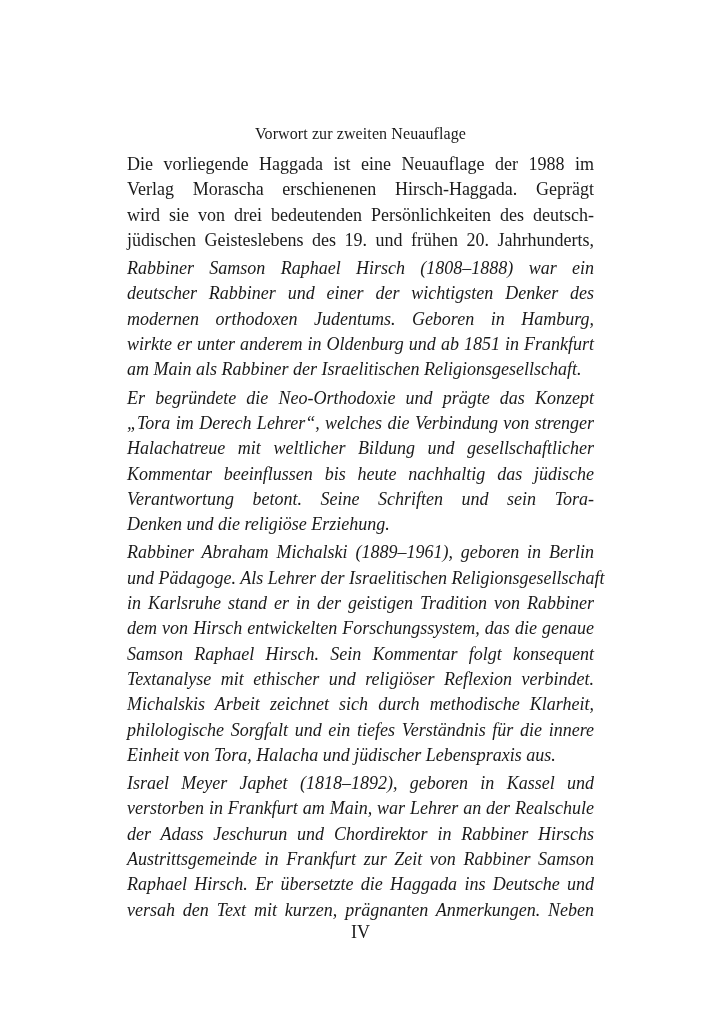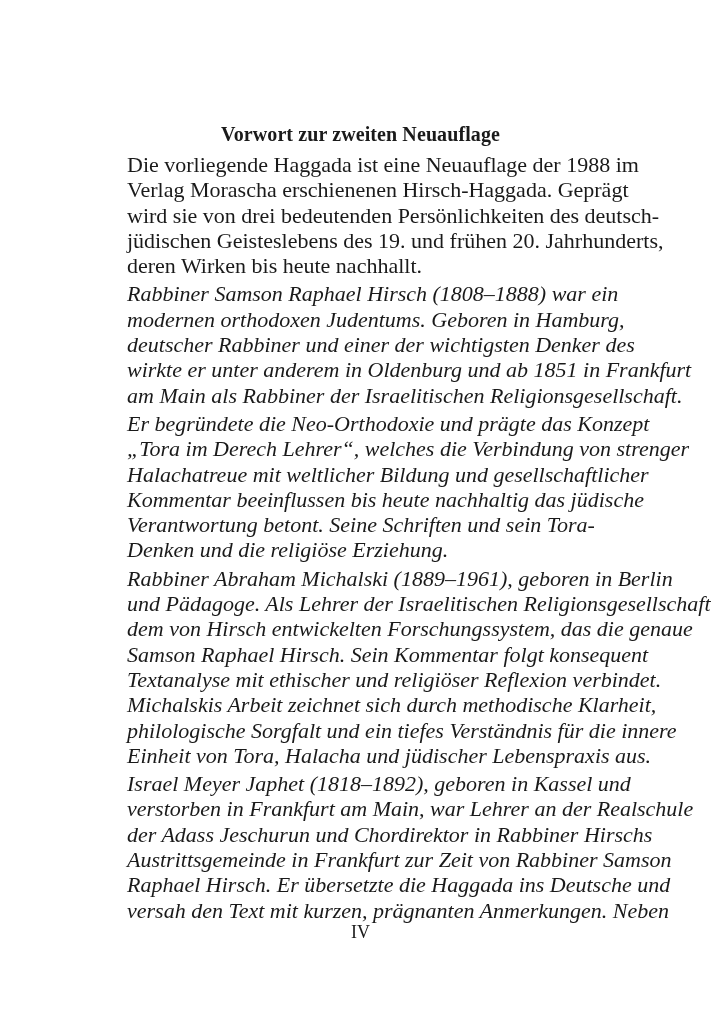--- a/index.html
+++ b/index.html
@@ -15,39 +15,39 @@
       font-family: "Liberation Serif", "DejaVu Serif", serif;
       color: #1a1a1a;
     }
     .page {
       position: absolute;
       left: 127px;
       top: 118px;
       width: 467px;
     }
     .title {
-      font-weight: bold;
-      font-size: 20px;
+      font-weight: normal;
+      font-size: 16px;
       text-align: center;
       height: 32px;
       line-height: 32px;
       margin: 0 0 2px 0;
       letter-spacing: 0.1px;
     }
     .para {
       margin: 0;
       padding: 0;
     }
     .para + .para {
       margin-top: 3px;
       font-style: italic;
     }
     .line {
       display: block;
-      font-size: 22px;
+      font-size: 18px;
       height: 25.3px;
       line-height: 25.3px;
       white-space: nowrap;
       text-align: justify;
       text-align-last: justify;
       width: 467px;
     }
     .line.last {
       text-align-last: left;
     }
@@ -65,43 +65,43 @@
 <body>
 
 <div class="page">
   <h1 class="title">Vorwort zur zweiten Neuauflage</h1>
 
   <p class="para">
     <span class="line">Die vorliegende Haggada ist eine Neuauflage der 1988 im</span>
     <span class="line">Verlag Morascha erschienenen Hirsch-Haggada. Geprägt</span>
     <span class="line">wird sie von drei bedeutenden Persönlichkeiten des deutsch-</span>
     <span class="line">jüdischen Geisteslebens des 19. und frühen 20. Jahrhunderts,</span>
-    <span class="line last">deren Wirken bis heute nachhallt.</span>
   </p>
 
   <p class="para">
     <span class="line">Rabbiner Samson Raphael Hirsch (1808–1888) war ein</span>
+    <span class="line">deutscher Rabbiner und einer der wichtigsten Denker des</span>
     <span class="line">modernen orthodoxen Judentums. Geboren in Hamburg,</span>
-    <span class="line">deutscher Rabbiner und einer der wichtigsten Denker des</span>
     <span class="line">wirkte er unter anderem in Oldenburg und ab 1851 in Frankfurt</span>
     <span class="line last">am Main als Rabbiner der Israelitischen Religionsgesellschaft.</span>
   </p>
 
   <p class="para">
     <span class="line">Er begründete die Neo-Orthodoxie und prägte das Konzept</span>
     <span class="line">„Tora im Derech Lehrer“, welches die Verbindung von strenger</span>
     <span class="line">Halachatreue mit weltlicher Bildung und gesellschaftlicher</span>
     <span class="line">Kommentar beeinflussen bis heute nachhaltig das jüdische</span>
     <span class="line">Verantwortung betont. Seine Schriften und sein Tora-</span>
     <span class="line last">Denken und die religiöse Erziehung.</span>
   </p>
 
   <p class="para">
     <span class="line">Rabbiner Abraham Michalski (1889–1961), geboren in Berlin</span>
     <span class="line">und Pädagoge. Als Lehrer der Israelitischen Religionsgesellschaft</span>
+    <span class="line">in Karlsruhe stand er in der geistigen Tradition von Rabbiner</span>
     <span class="line">dem von Hirsch entwickelten Forschungssystem, das die genaue</span>
     <span class="line">Samson Raphael Hirsch. Sein Kommentar folgt konsequent</span>
     <span class="line">Textanalyse mit ethischer und religiöser Reflexion verbindet.</span>
     <span class="line">Michalskis Arbeit zeichnet sich durch methodische Klarheit,</span>
     <span class="line">philologische Sorgfalt und ein tiefes Verständnis für die innere</span>
     <span class="line last">Einheit von Tora, Halacha und jüdischer Lebenspraxis aus.</span>
   </p>
 
   <p class="para">
     <span class="line">Israel Meyer Japhet (1818–1892), geboren in Kassel und</span>

